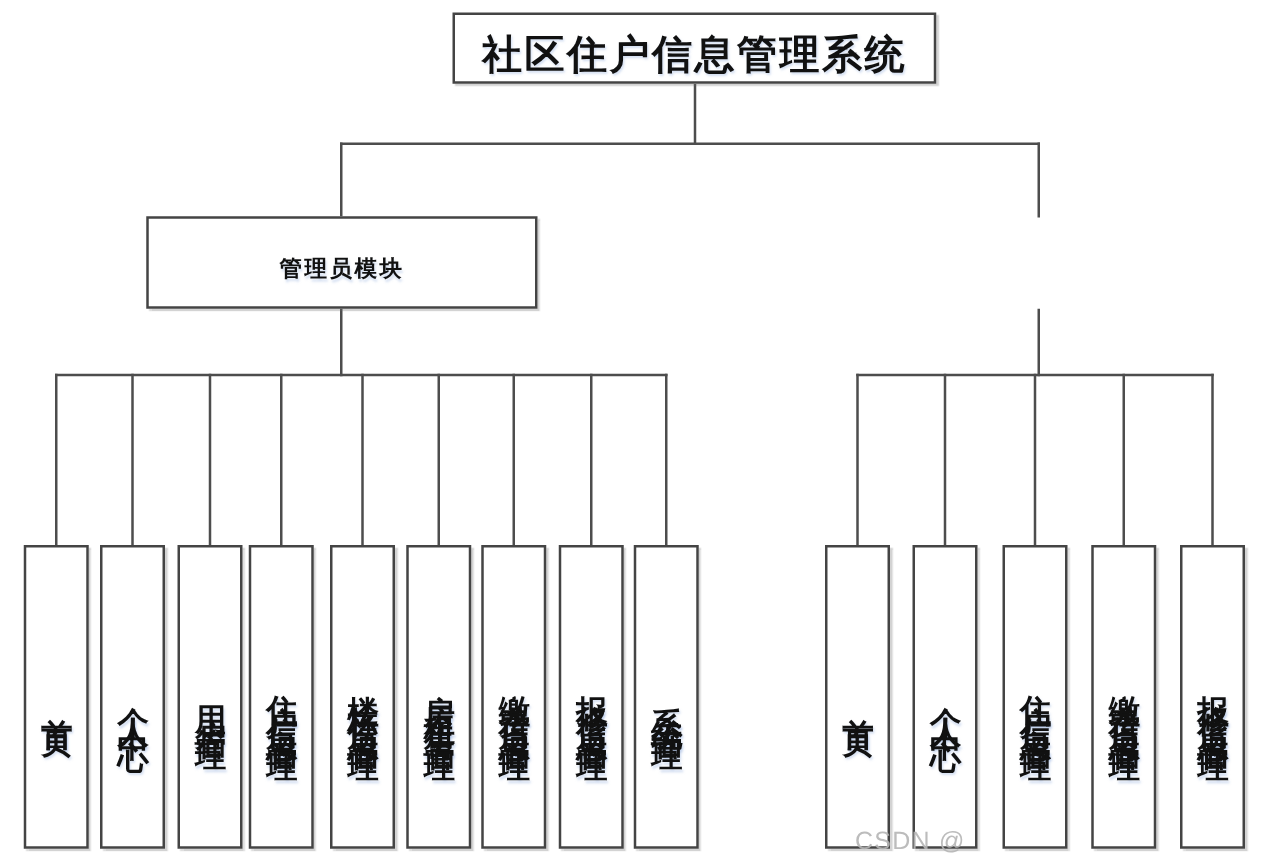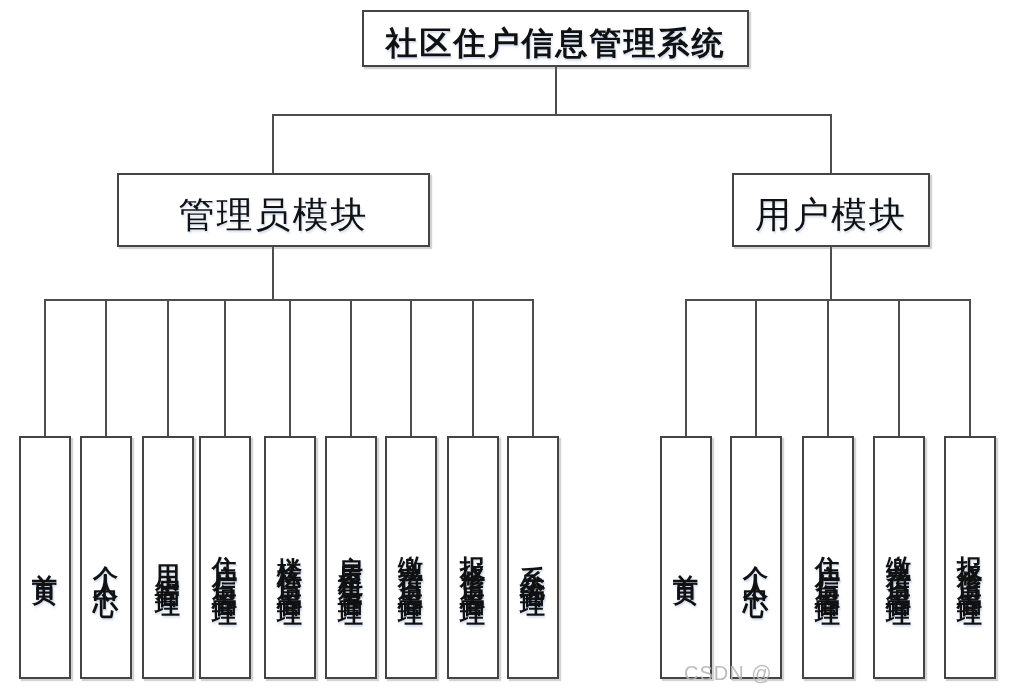--- a/index.html
+++ b/index.html
@@ -31,21 +31,21 @@
   .box span {
     text-shadow: 1px 2px 2px rgba(130,160,215,0.35);
     white-space: nowrap;
     margin-top: 10px;
   }
   .title-box {
     left: 362px; top: 10px; width: 387px; height: 57px;
     font-size: 32px; letter-spacing: 2px; font-weight: 600;
   }
   .module-box {
-    font-size: 36px; letter-spacing: 2px; font-weight: 400;
+    font-size: 18px; letter-spacing: 2px; font-weight: 700;
   }
   .module-left  { left: 117px; top: 173px; width: 313px; height: 74px; }
   .module-right { left: 732px; top: 173px; width: 198px; height: 74px; }
   .leaf {
     top: 436px; width: 52px; height: 243px;
     font-size: 25px; font-weight: 600;
   }
   .leaf .vtext {
     writing-mode: vertical-rl;
     text-orientation: upright;
@@ -74,23 +74,20 @@
 <body>
 
 <div class="canvas">
 
   <div class="box title-box">
     <span>社区住户信息管理系统</span>
   </div>
 
   <div class="box module-box module-left">
     <span>管理员模块</span>
-  </div>
-  <div class="box module-box module-right">
-    <span>用户模块</span>
   </div>
 
   <div class="box leaf" style="left:19px">
     <span class="vtext">首页</span>
   </div>
   <div class="box leaf" style="left:80px">
     <span class="vtext">个人中心</span>
   </div>
   <div class="box leaf" style="left:142px">
     <span class="vtext">用户管理</span>

